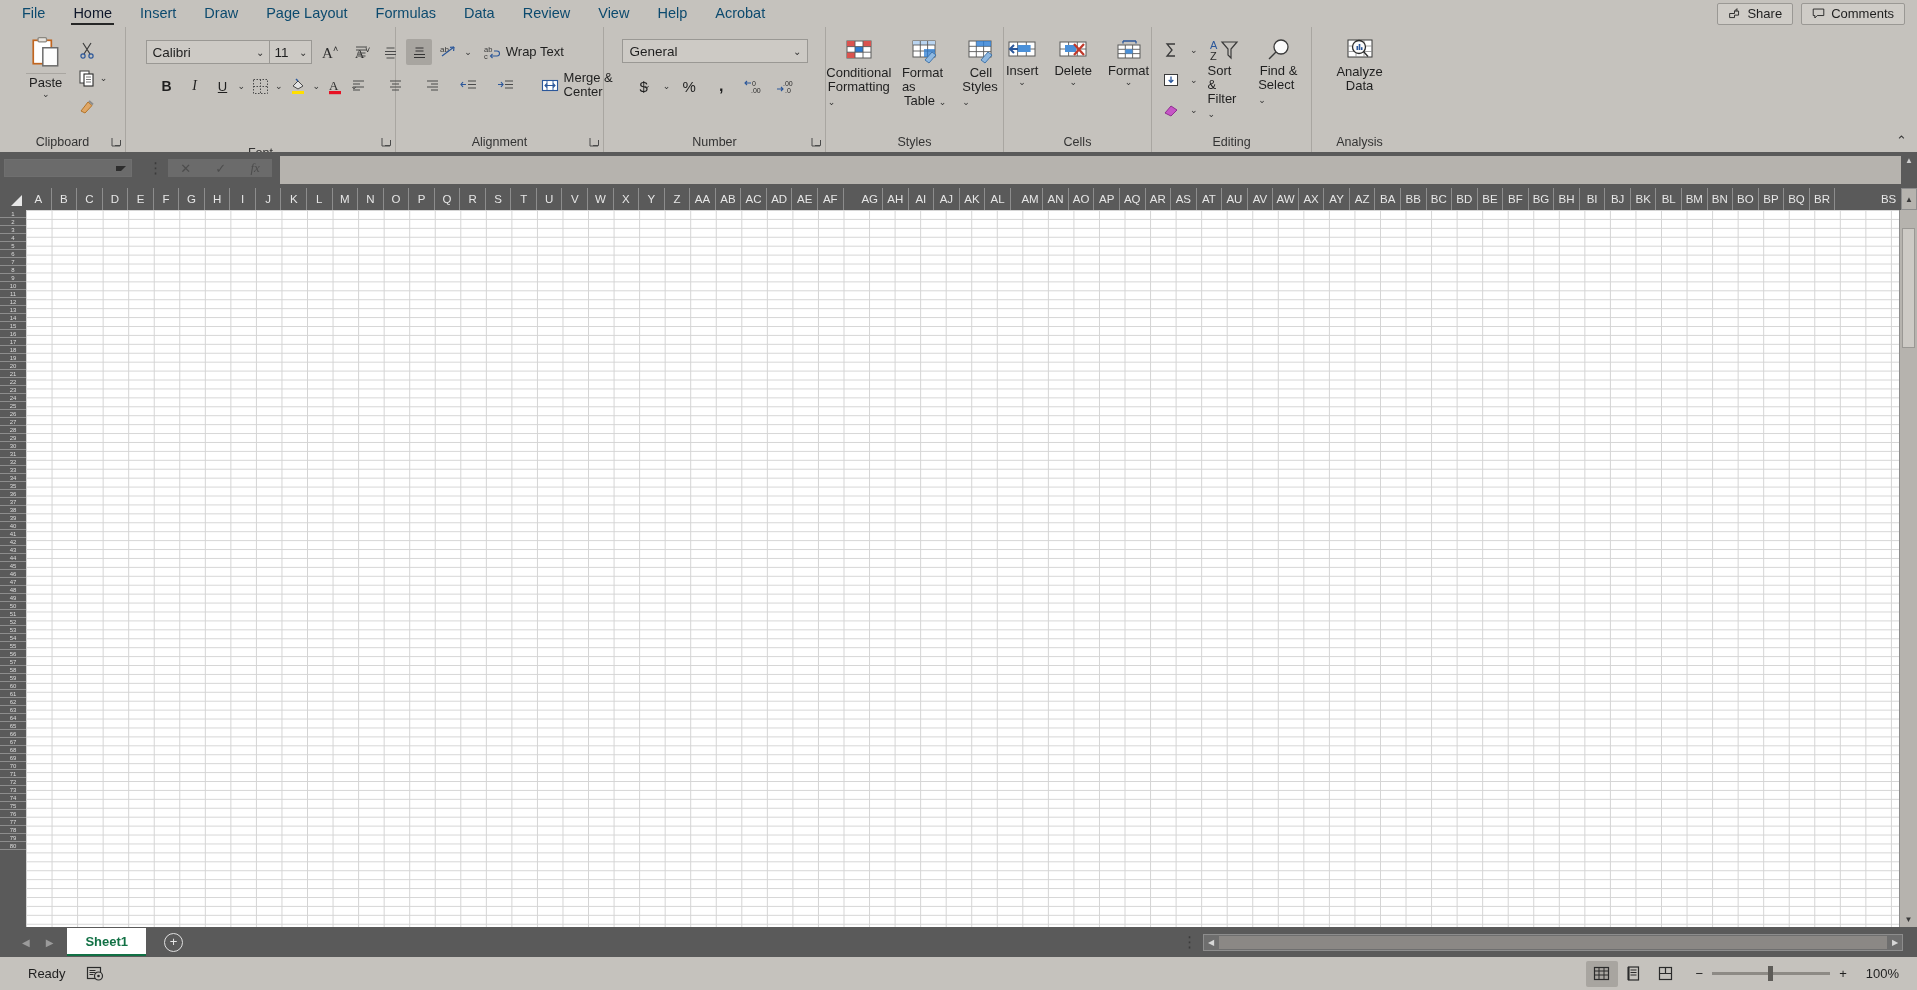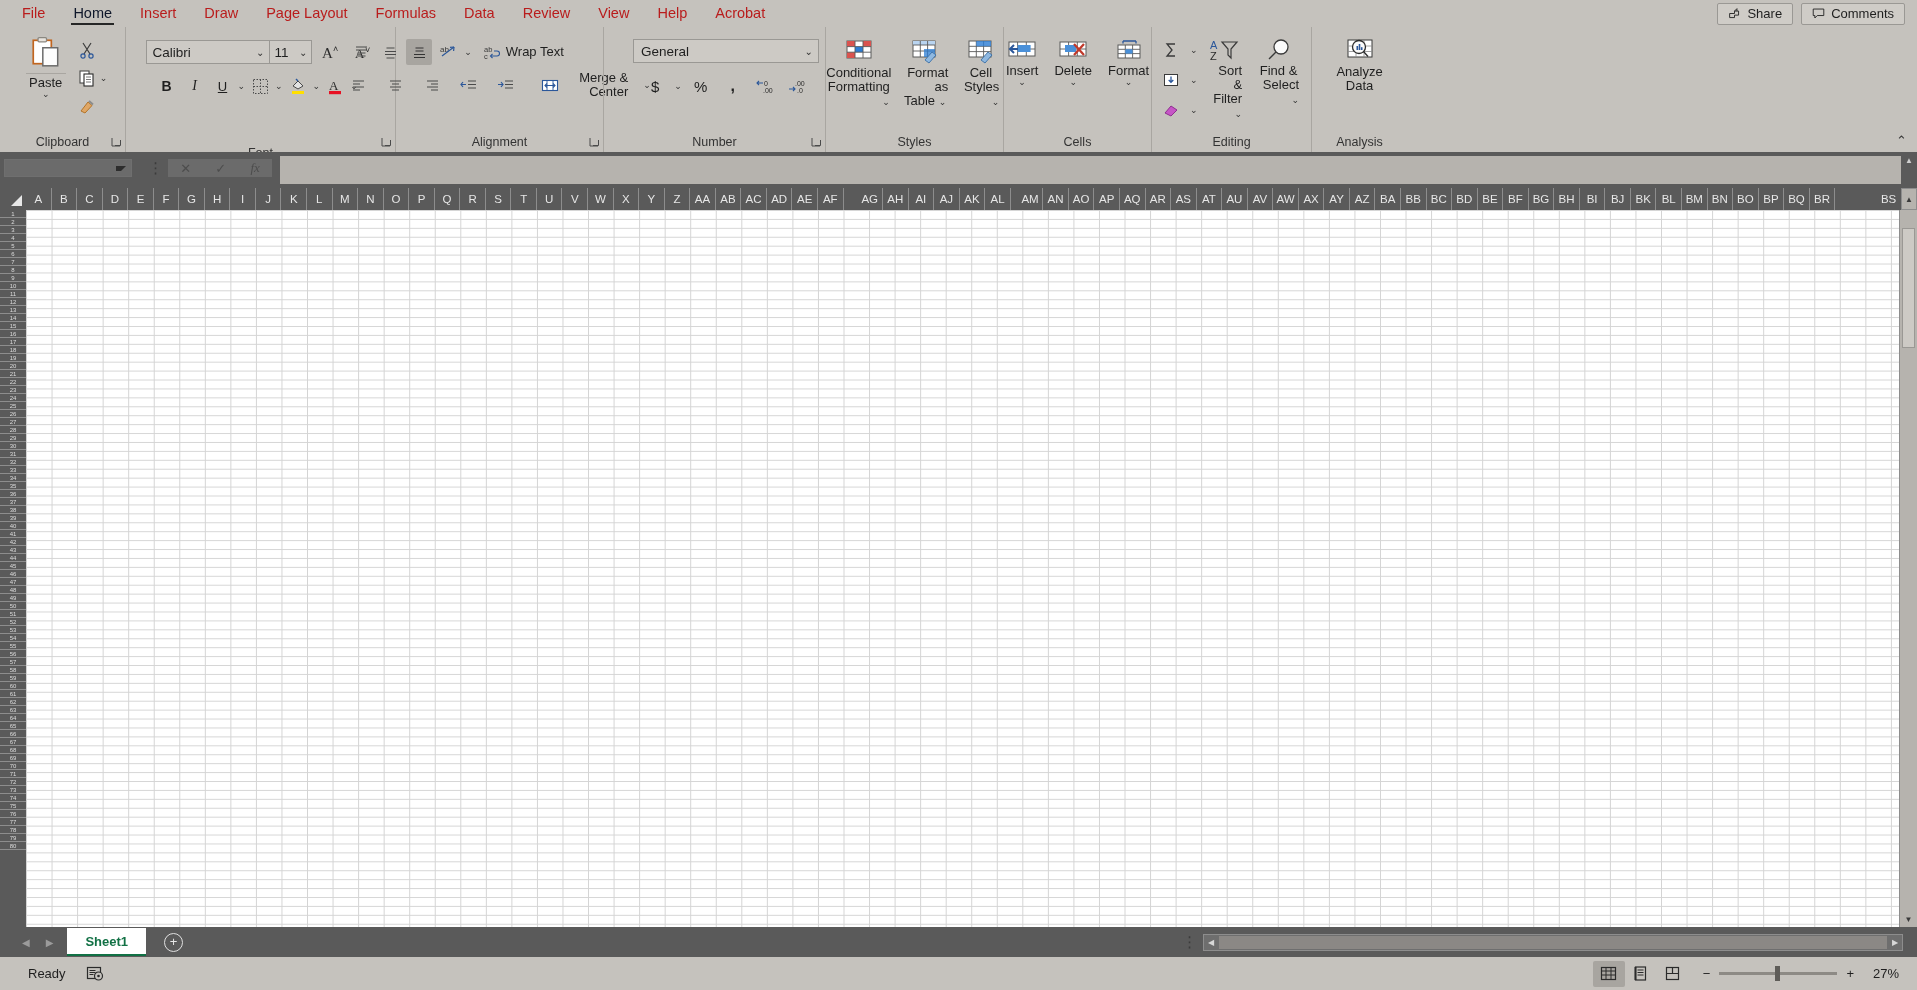--- a/index.html
+++ b/index.html
@@ -14,21 +14,21 @@
   .app { position: relative; width: 1917px; height: 990px; background: #c5c2bd; }
 
   
   .tabbar {
     position: absolute; left: 0; top: 0; width: 1917px; height: 27px;
     background: #c5c2bd;
     display: flex; align-items: center;
   }
   .tabbar .tabs { display: flex; align-items: center; height: 27px; padding-left: 8px; }
   .tab {
-    font-size: 14.5px; color: #b91c1c; padding: 0 14px; height: 27px;
+    font-size: 14.5px; color: #0c4a6e; padding: 0 14px; height: 27px;
     line-height: 27px; position: relative; white-space: nowrap;
   }
   .tab.active { font-weight: 400; color: #0f172a; }
   .tab.active::after {
     content: ""; position: absolute; left: 12px; right: 12px; bottom: 2px;
     height: 2.5px; background: #262626;
   }
   .tabbar-right {
     margin-left: auto; display: flex; align-items: center; gap: 8px;
     padding-right: 12px;
@@ -54,21 +54,21 @@
   .group + .group { border-left: 1px solid #a9a6a1; }
   .group-body { flex: 1; display: flex; align-items: flex-start; }
   .group-label {
     font-size: 12.5px; color: #333; height: 20px; line-height: 20px;
     width: 100%; text-align: center; position: relative;
   }
   .dialog-launcher {
     position: absolute; right: 2px; bottom: 3px; width: 12px; height: 12px;
     color: #444; font-size: 11px; line-height: 12px;
   }
-  .lbl { font-size: 13px; color: #1f1f1f; text-align: right; line-height: 14px; }
+  .lbl { font-size: 13px; color: #1f1f1f; text-align: left; line-height: 14px; }
   .caret { font-size: 9px; color: #333; line-height: 8px; }
   .btn-big {
     display: flex; flex-direction: column; align-items: center;
     justify-content: flex-start; padding: 3px 6px; min-width: 44px;
     border-radius: 2px;
   }
   .btn-sm {
     display: flex; align-items: center; justify-content: center;
     width: 26px; height: 26px; border-radius: 2px; color: #1f1f1f;
   }
@@ -94,21 +94,21 @@
     width: 42px; height: 24px; background: #cdcac5; border: 1px solid #9a9894;
     border-left: none; display: flex; align-items: center; padding: 0 3px 0 5px;
     font-size: 13.5px; color: #1f1f1f;
   }
   .fontsize span.v { flex: 1; }
   .sel-caret { font-size: 10px; color: #333; }
 
   
   .g-align { width: 208px; }
   
-  .g-num { width: 222px; align-items: flex-end; }
+  .g-num { width: 222px; }
   .numfmt {
     width: 186px; height: 24px; background: #cdcac5; border: 1px solid #9a9894;
     display: flex; align-items: center; padding: 0 5px 0 7px;
     font-size: 13.5px; color: #1f1f1f;
   }
   .numfmt span.v { flex: 1; }
 
   .g-styles { width: 178px; }
   .g-cells { width: 148px; }
   .g-edit { width: 160px; }
@@ -950,18 +950,18 @@
             <rect x="2.5" y="2.5" width="12" height="12" fill="none" stroke="#2b2b2b" stroke-width="1.2"></rect>
             <path d="M8.5 2.5v6M2.5 8.5h12" stroke="#2b2b2b" stroke-width="1.2"></path>
           </svg>
       </div>
       <div class="zoombox">
         <span>−</span>
         <span class="zoomtrack">
           <span class="zoomthumb"></span>
         </span>
         <span>+</span>
-        <span style="margin-left:10px;">27%</span>
+        <span style="margin-left:10px;">100%</span>
       </div>
     </div>
   </div>
 
 </div>
 
 </body></html>

